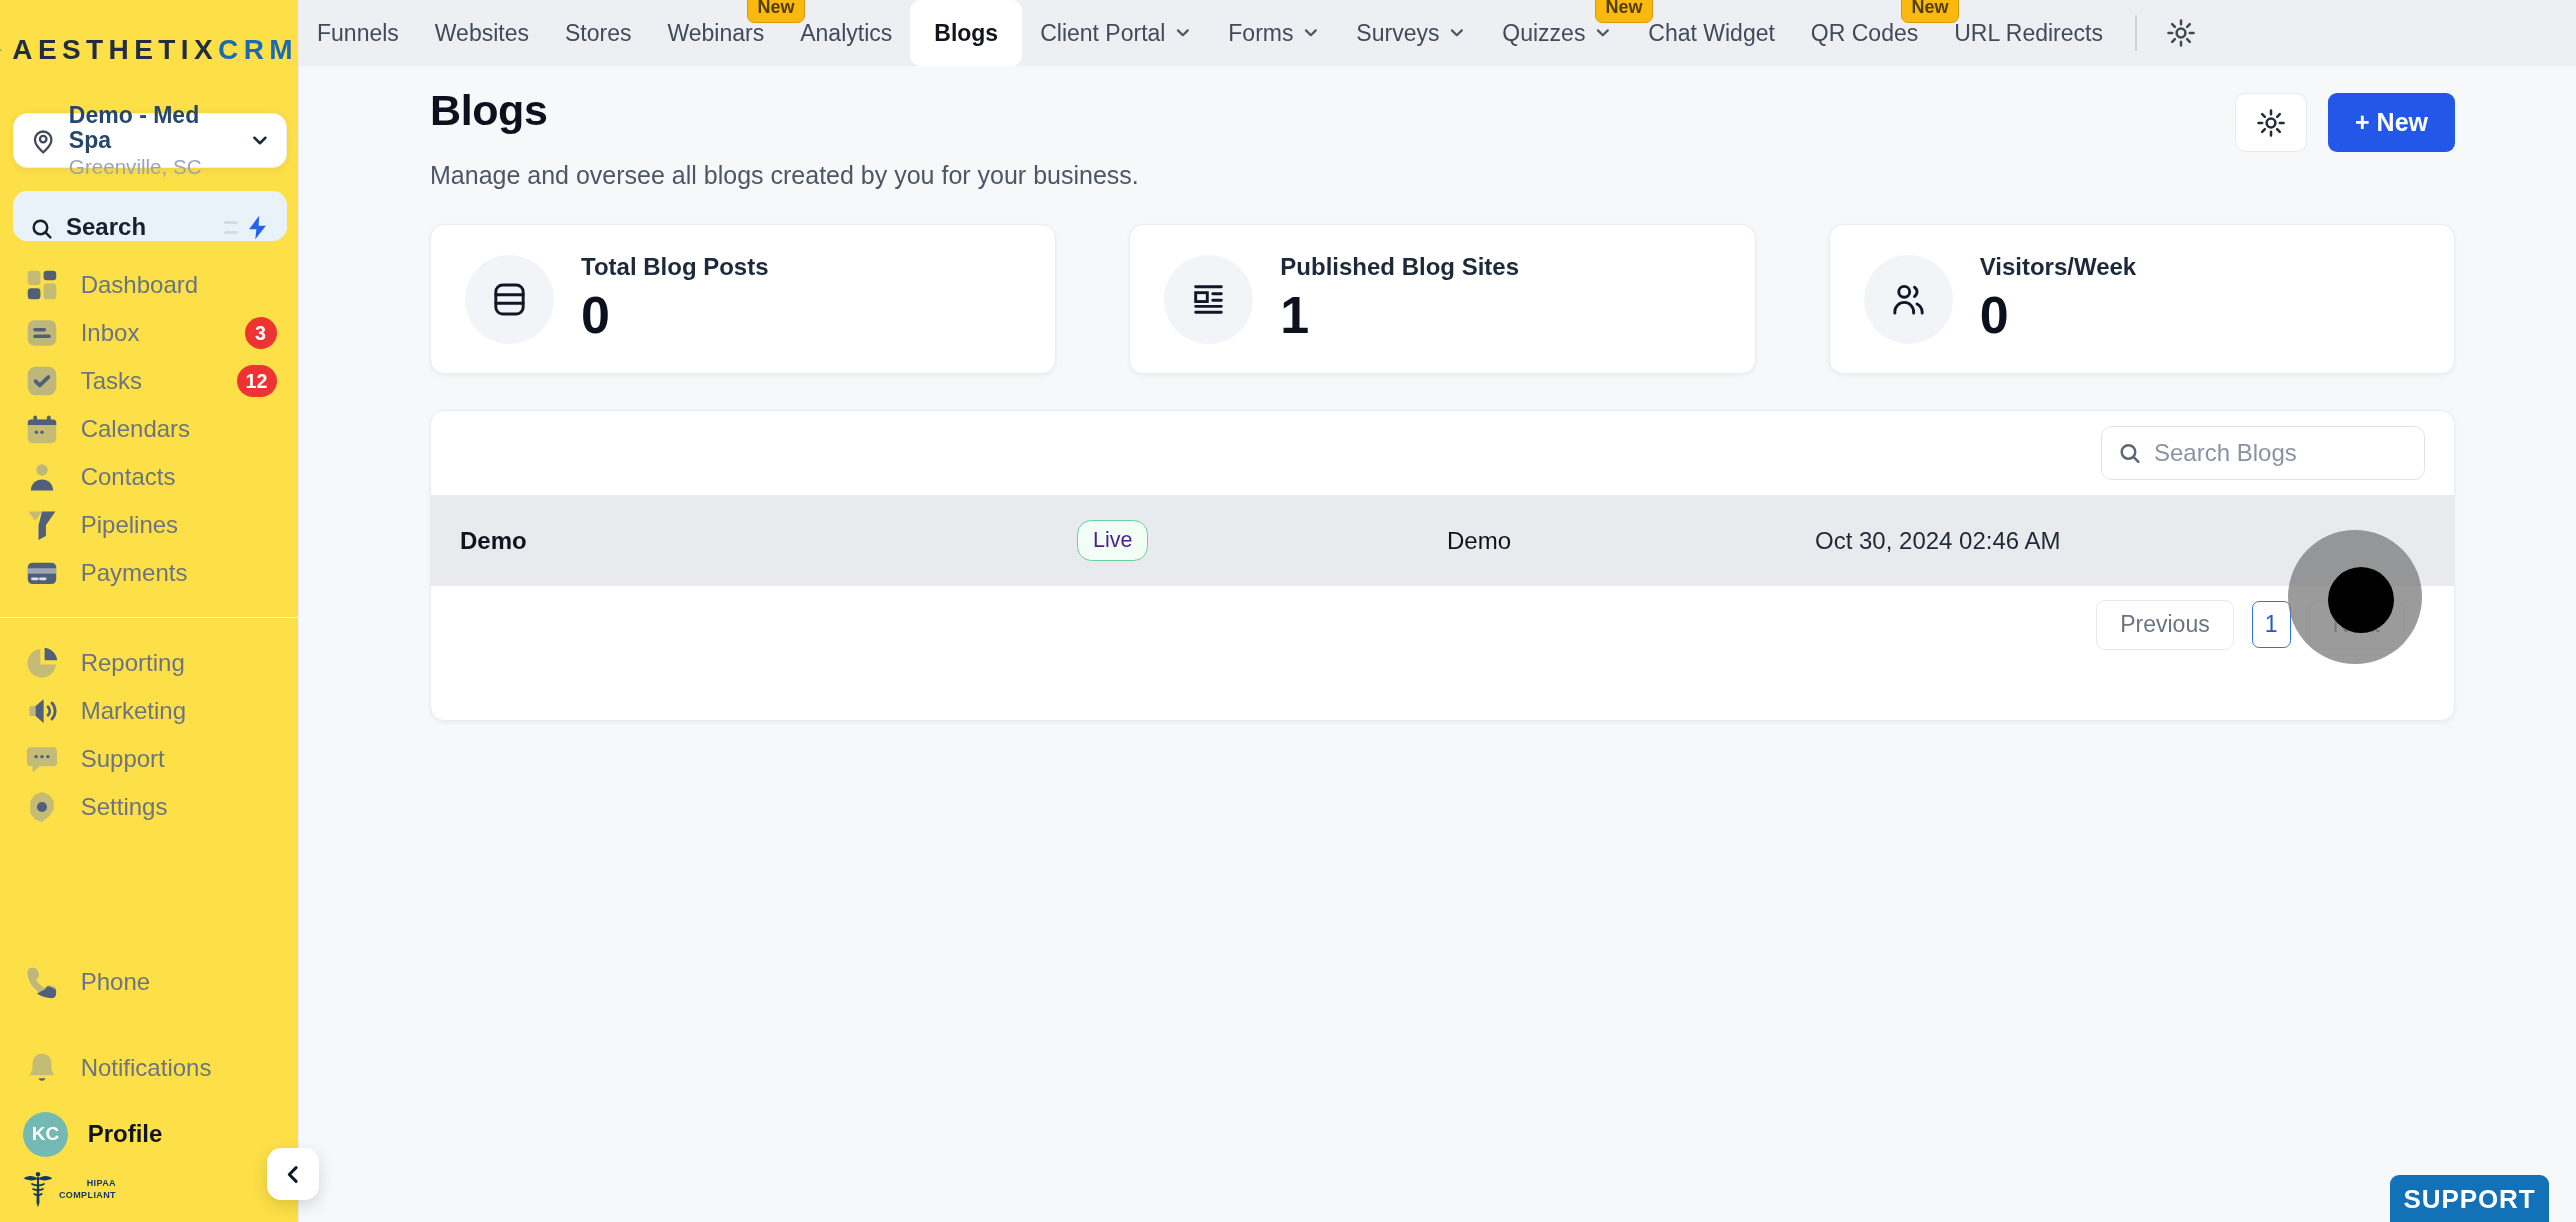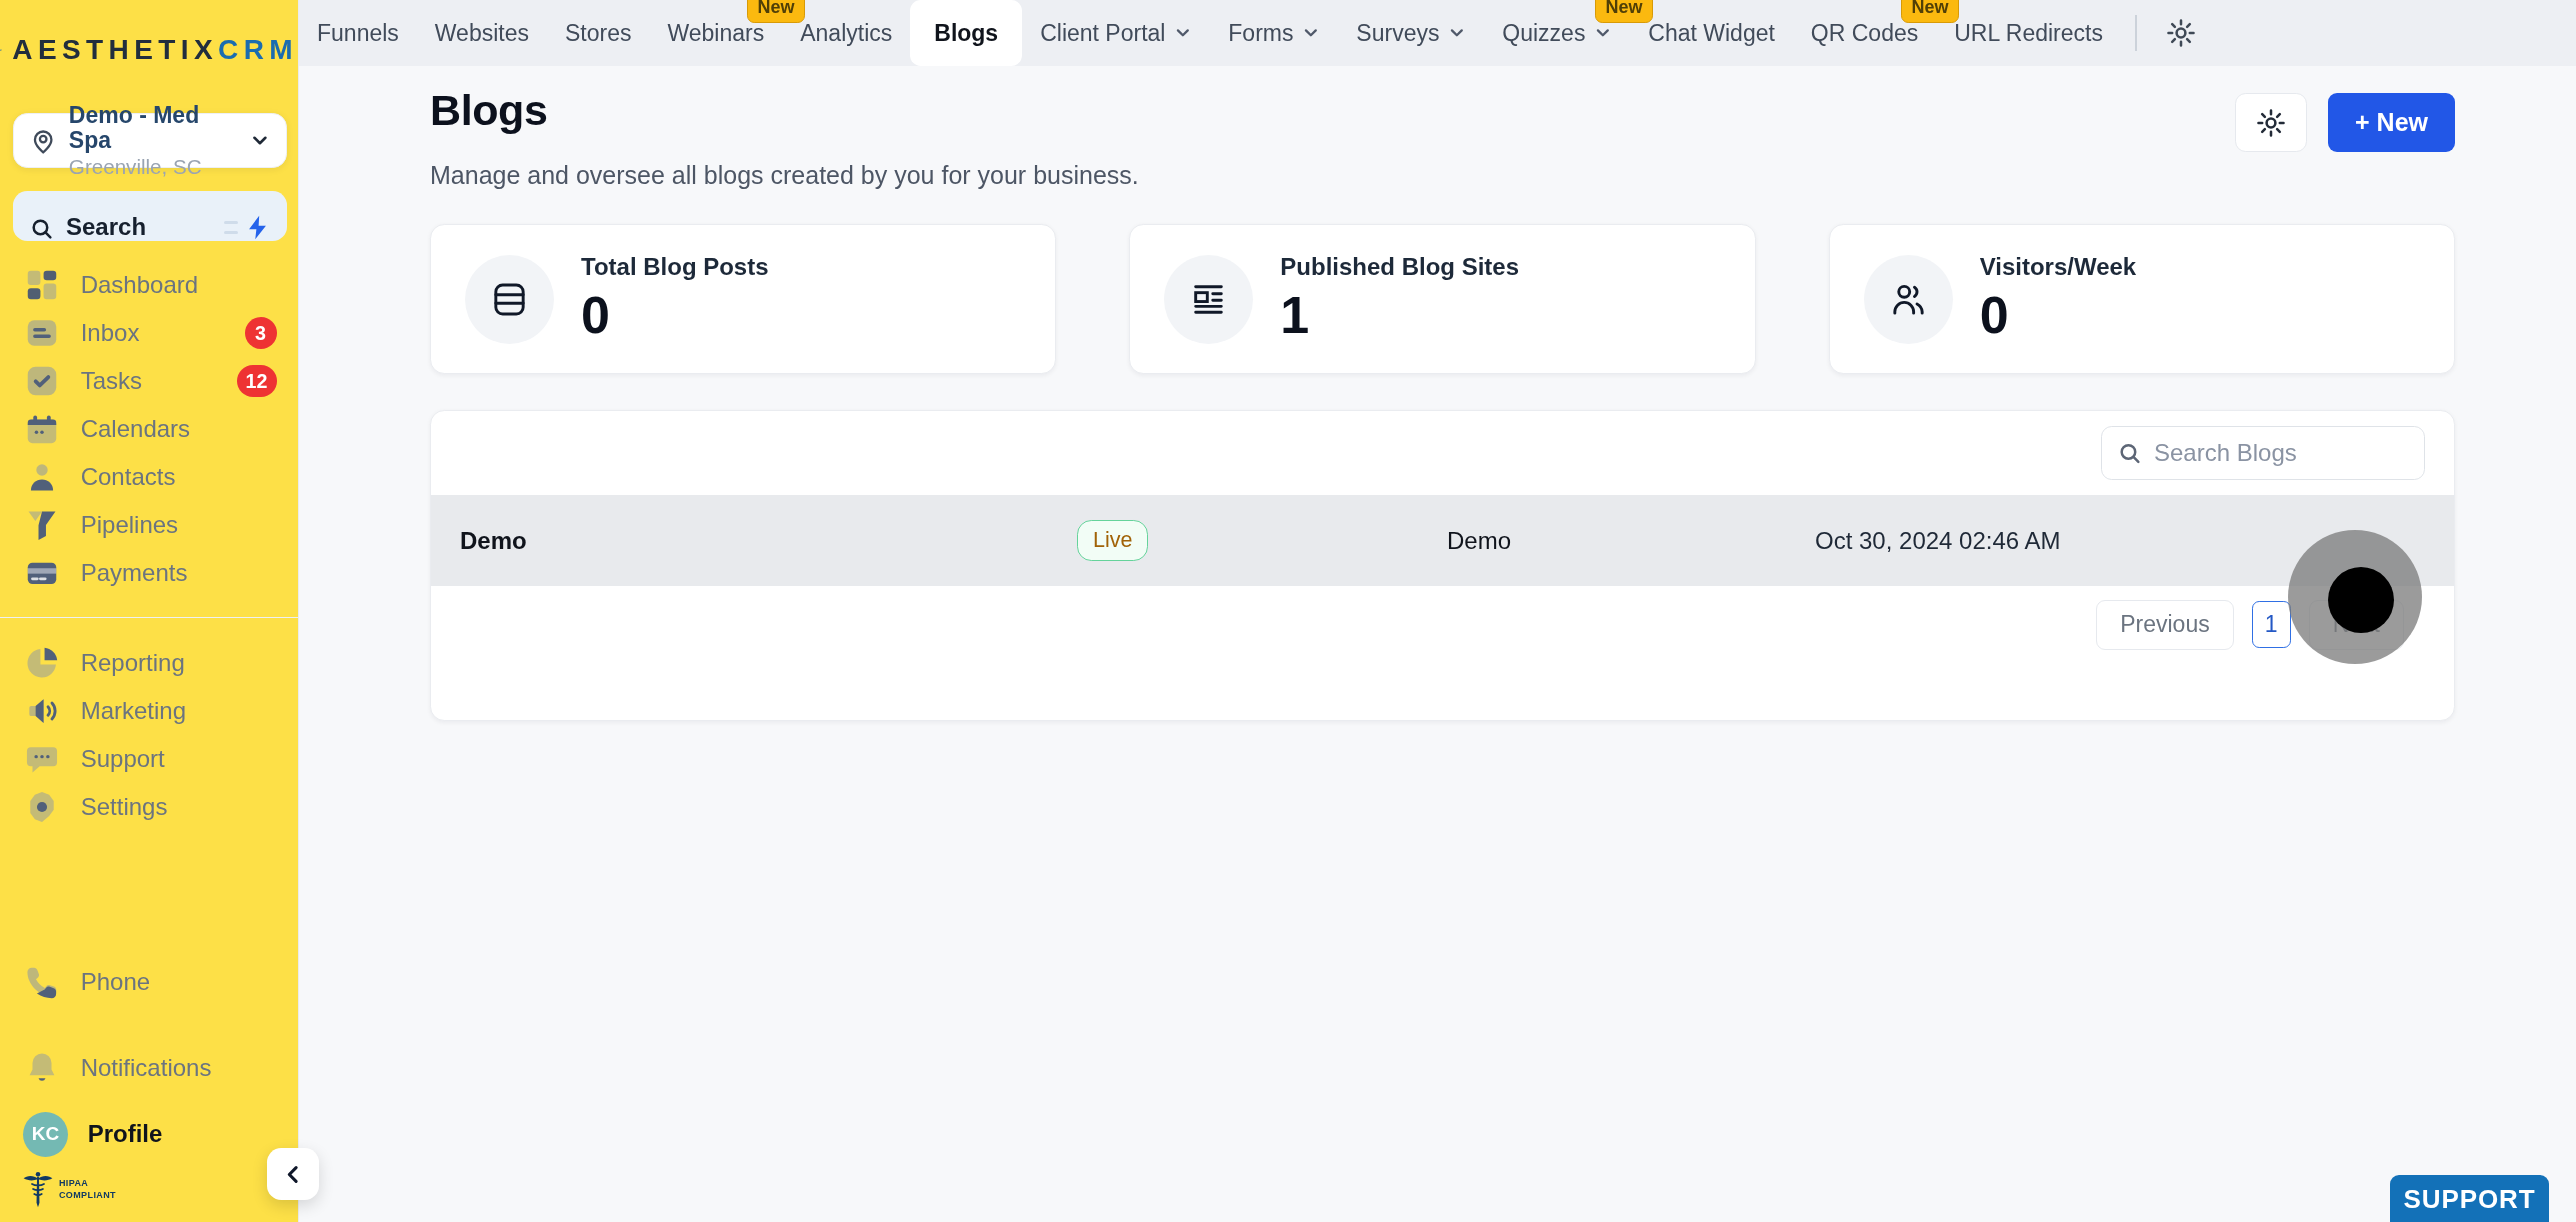--- a/index.html
+++ b/index.html
@@ -55,21 +55,21 @@
 
   .util-row { position:absolute; left:0; width:100%; height:48px; display:flex;
        align-items:center; gap:19.7px; padding-left:23px; font-size:24px; font-weight:500;
        color:#6b7480; cursor:pointer; }
   .util-phone { top:958px; }
   .util-notifications { top:1044px; }
   .util-profile { top:1109px; height:50px; color:#10141c; font-weight:700; }
   .util-row .micon { width:38px; height:38px; color:#8b95a5; }
   .avatar { width:45px; height:45px; border-radius:50%; background:#74b9b3; color:#fff;
        font-size:19px; font-weight:700; display:flex; align-items:center; justify-content:center; }
-  .hipaa { position:absolute; top:1170px; left:21.5px; display:flex; align-items:center; gap:5.4px; }
+  .hipaa { position:absolute; top:1170px; left:21.5px; display:flex; align-items:center; gap:5.4px;text-align:right; }
   .hipaa .cad { width:32px; height:39px; }
   .hipaa-text { display:flex; flex-direction:column; font-size:9px; font-weight:700;
        color:#123a63; letter-spacing:0.4px; line-height:1.25; }
 
   .collapse-btn { position:absolute; left:267px; top:1148px; width:52px; height:52px;
        background:#fff; border-radius:14.3px; box-shadow:0 5.4px 16px rgba(0,0,0,.14);
        display:flex; align-items:center; justify-content:center; z-index:30; cursor:pointer; }
   .collapse-btn .icon { width:25px; height:25px; color:#0f172a; }
 
   
@@ -128,21 +128,21 @@
 
   .table-head { height:54px; background:#fbfbfd; border-top:1.8px solid #eef0f3;
        border-bottom:1.8px solid #eef0f3; display:grid;
        grid-template-columns:617px 370px 368px 509px 1fr;
        align-items:center; padding-left:29px; font-size:21.5px; color:#6a7383; }
   .table-row { height:91px; background:#e8eaed; display:grid;
        grid-template-columns:617px 370px 368px 509px 1fr;
        align-items:center; padding-left:29px; font-size:24px; cursor:pointer; }
   .cell-site { font-weight:700; color:#10141c; }
   .live-pill { display:inline-flex; width:fit-content; align-items:center; height:41px;
-       padding:0 15px; border:1.8px solid #65d39b; background:#f2fdf6; color:#a16207;
+       padding:0 15px; border:1.8px solid #65d39b; background:#f2fdf6; color:#4c1d95;
        border-radius:14.3px; font-size:21.5px; }
   .cell-desc { color:#10141c; font-weight:500; }
   .cell-date { color:#1f2937; }
 
   .table-foot { height:77px; display:flex; justify-content:flex-end; align-items:center;
        gap:18px; padding-right:50px; }
   .pg-btn { height:50px; padding:0 23px; background:#fff; border:1.8px solid #e6e9ee;
        border-radius:9px; color:#6b7480; font-size:23px; font-family:inherit; cursor:pointer; }
   .pg-num { width:39px; height:47px; background:#fff; border:1.8px solid #2f6fe4;
        border-radius:7.2px; color:#2458c5; font-size:23px; display:flex; align-items:center;

